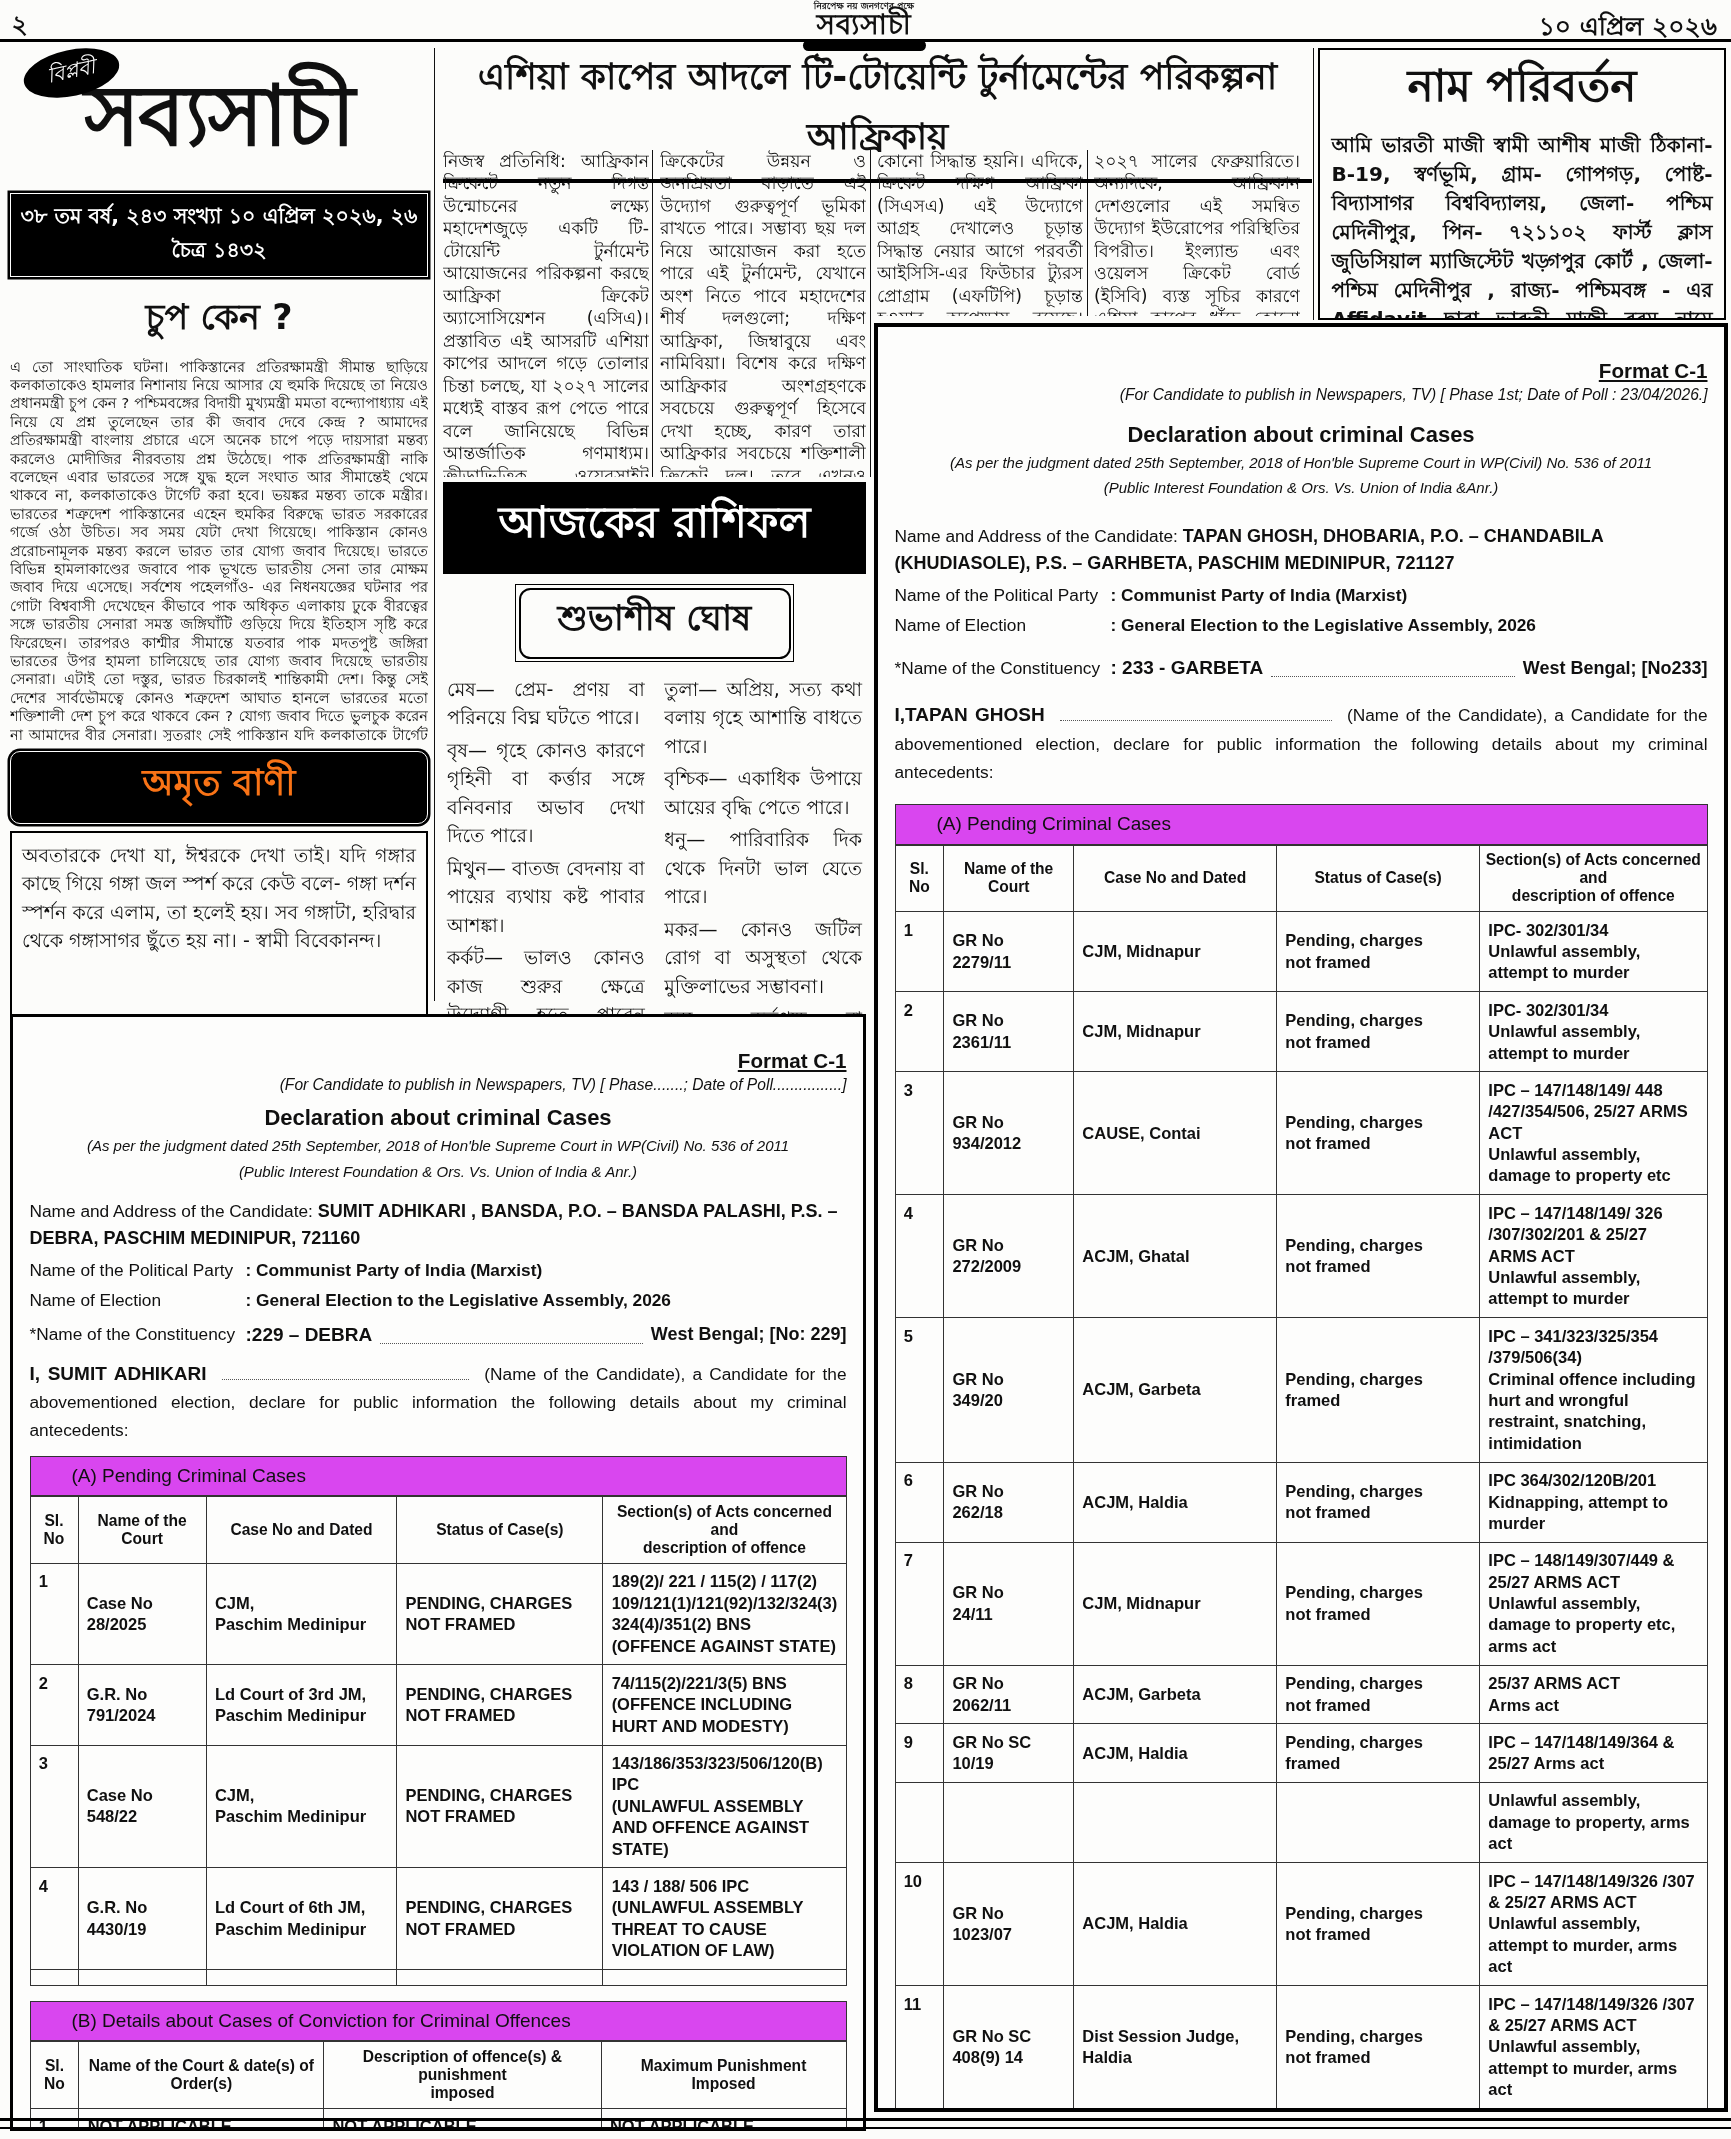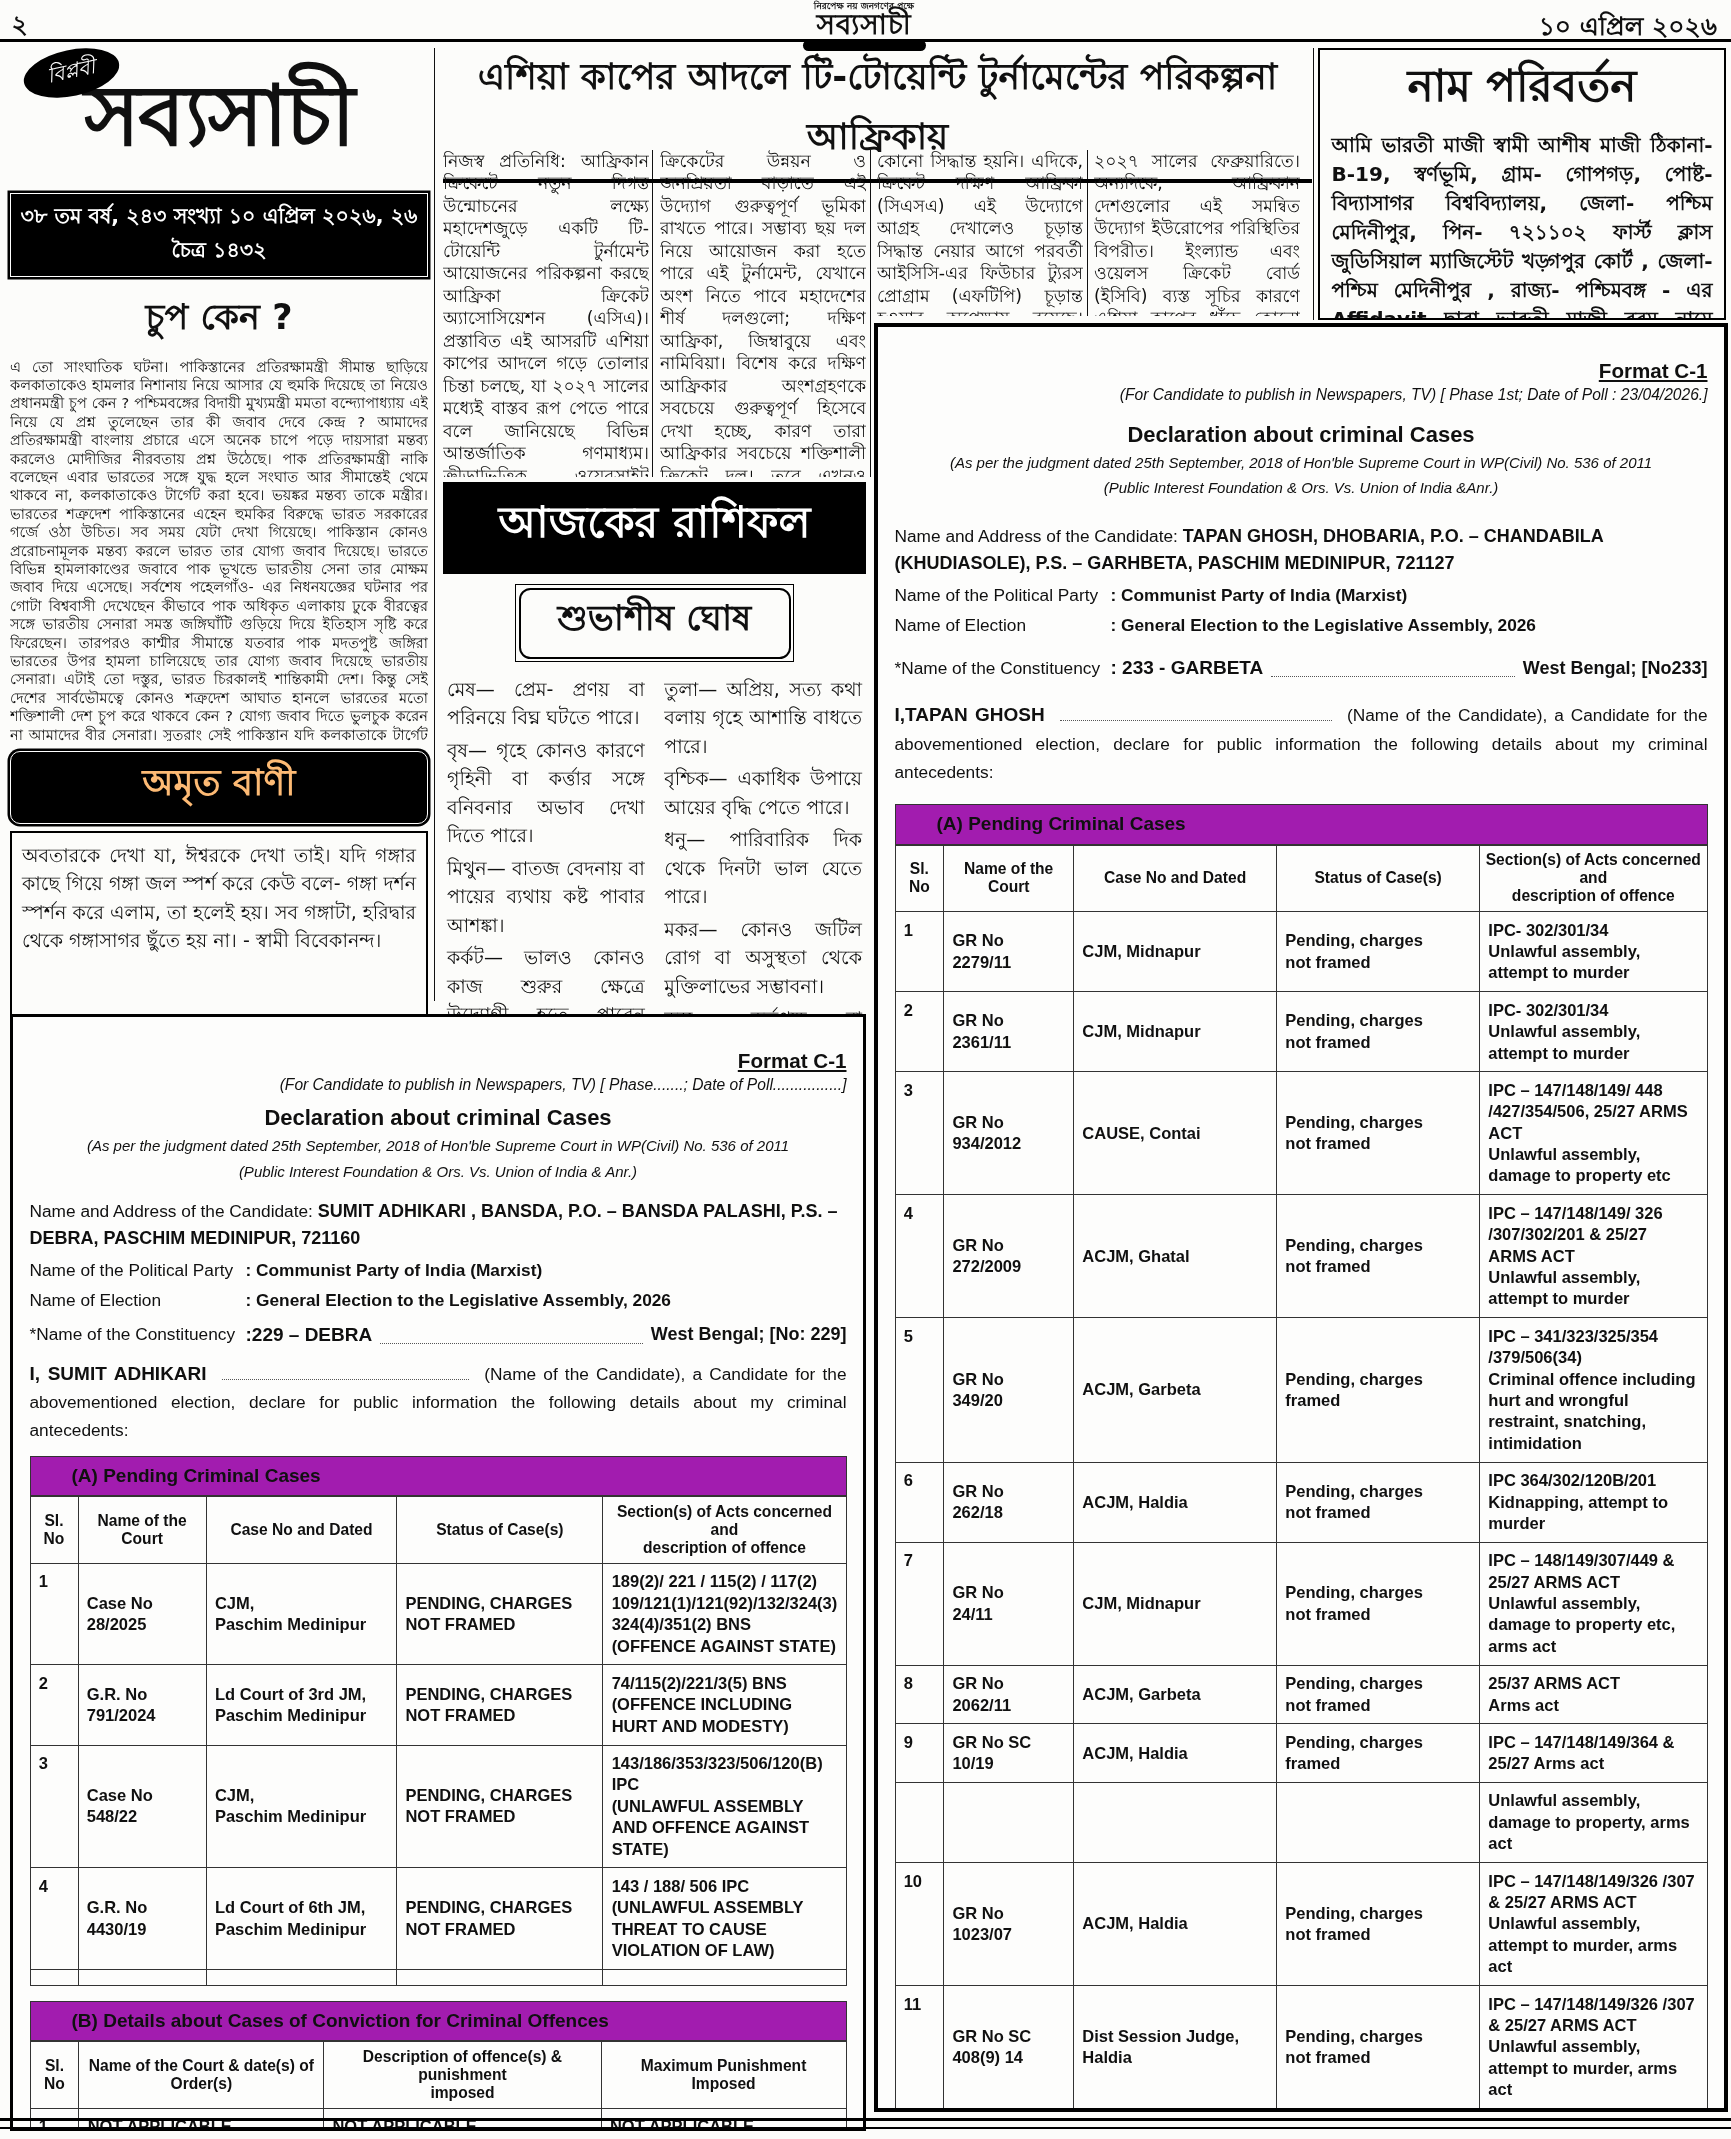--- a/index.html
+++ b/index.html
@@ -21,21 +21,21 @@
   #left-col{left:10px;top:48px;width:418px;}
   #mast-big{position:relative;height:138px;}
   #mast-big .logo{position:absolute;left:13px;top:1.6px;width:97px;height:46px;background:#000;color:#fff;
       border-radius:50%;display:flex;align-items:center;justify-content:center;font-size:20.6px;font-style:italic;
       transform:rotate(-12deg);}
   #mast-big .nm{font-size:84px;font-weight:bold;text-align:center;line-height:137px;letter-spacing:-1.6px;}
   #issue-bar{margin-top:6.6px;background:#000;color:#fff;border:1.6px solid #fff;box-shadow:0 0 0 2.5px #000;
       font-size:20.6px;font-weight:bold;text-align:center;padding:7.4px 1.6px;}
   #left-headline{margin-top:13px;font-size:35px;font-weight:bold;text-align:center;}
   #left-body{margin-top:8.2px;font-size:14.5px;line-height:1.27;height:383px;overflow:hidden;}
-  #amrita-title{margin-top:10px;background:#000;color:#fdba74;font-size:36px;font-weight:bold;text-align:center;
+  #amrita-title{margin-top:10px;background:#000;color:#f97316;font-size:36px;font-weight:bold;text-align:center;
       padding:3.3px 0 8.2px;border-radius:10px;border:1.6px solid #fff;box-shadow:0 0 0 2.5px #000;}
   #amrita-text{margin-top:6.6px;border:2.5px solid #000;padding:8.2px 10px;font-size:19px;line-height:1.5;height:202px;overflow:hidden;}
   
   #mid-headline{left:443px;top:49px;width:869px;font-size:36px;font-weight:bold;text-align:center;
       padding-bottom:10px;border-bottom:4.1px solid #000;}
   .acol{top:150px;width:206px;font-size:17.3px;line-height:1.3;overflow:hidden;}
   #acol1{left:443px;height:327px;}
   #acol2{left:660px;height:327px;}
   #acol3{left:877px;height:166px;}
   #acol4{left:1094px;height:166px;}
@@ -66,21 +66,21 @@
   .f-row{display:flex;margin-top:8.2px;font-size:17.3px;}
   .f-row .lbl{width:216px;flex:none;}
   .f-row .val{font-weight:bold;}
   .f-const{display:flex;align-items:center;margin-top:21.4px;font-size:17.3px;}
   .f-const .lbl{width:216px;flex:none;}
   .f-const .val{font-weight:bold;font-size:19px;white-space:nowrap;}
   .dots{flex:1;border-bottom:1.6px dotted #555;margin:0 8.2px;height:1em;}
   .f-const .state{font-weight:bold;font-size:18px;white-space:nowrap;}
   .f-decl{margin-top:21.4px;font-size:17.3px;line-height:1.6;text-align:justify;}
   .f-decl .nm{font-weight:bold;font-size:19px;}
-  .sec-bar{margin-top:18px;border:1.6px solid #333;background:#a21caf;font-size:19px;font-weight:bold;
+  .sec-bar{margin-top:18px;border:1.6px solid #333;background:#d946ef;font-size:19px;font-weight:normal;
       padding:8.2px 0 8.2px 41px;}
   table.ctab{width:100%;border-collapse:collapse;margin-top:0;}
   .ctab th{border:1.6px solid #333;font-size:15.6px;font-weight:bold;text-align:center;padding:5.8px 5px;white-space:pre-line;}
   .ctab td{border:1.6px solid #333;font-size:16.5px;font-weight:bold;padding:7.4px 8.2px;white-space:pre-line;
       vertical-align:middle;line-height:1.3;}
   .ctab td:first-child{vertical-align:top;}
   #bottom-rule{left:0;top:2118px;width:1732px;border-top:3.3px solid #000;border-bottom:2.5px solid #000;height:5.8px;}
 </style>
 </head>
 <body>

